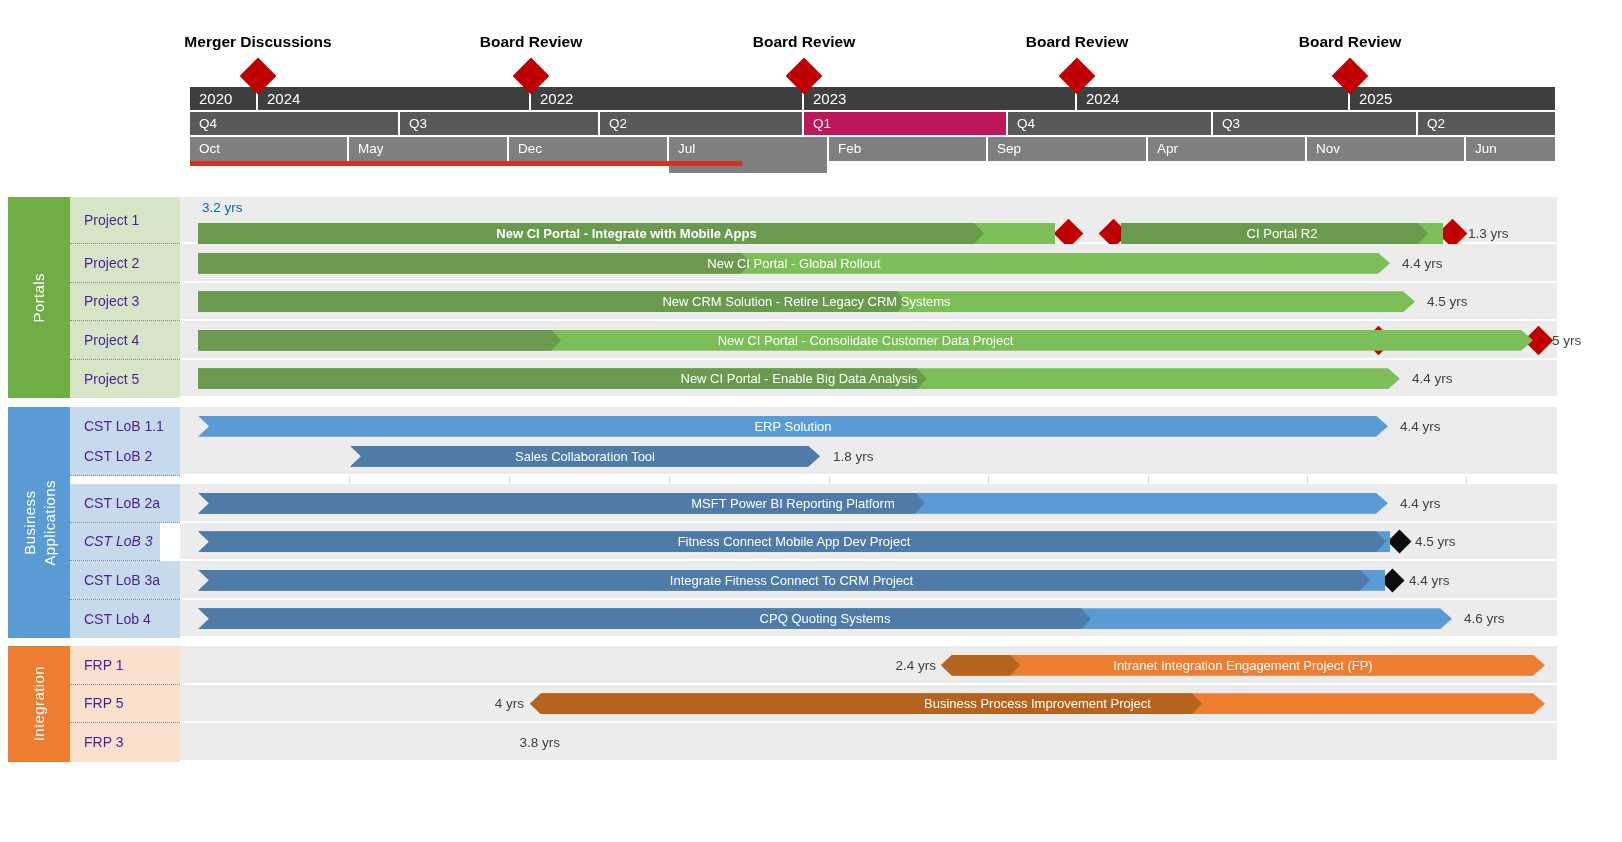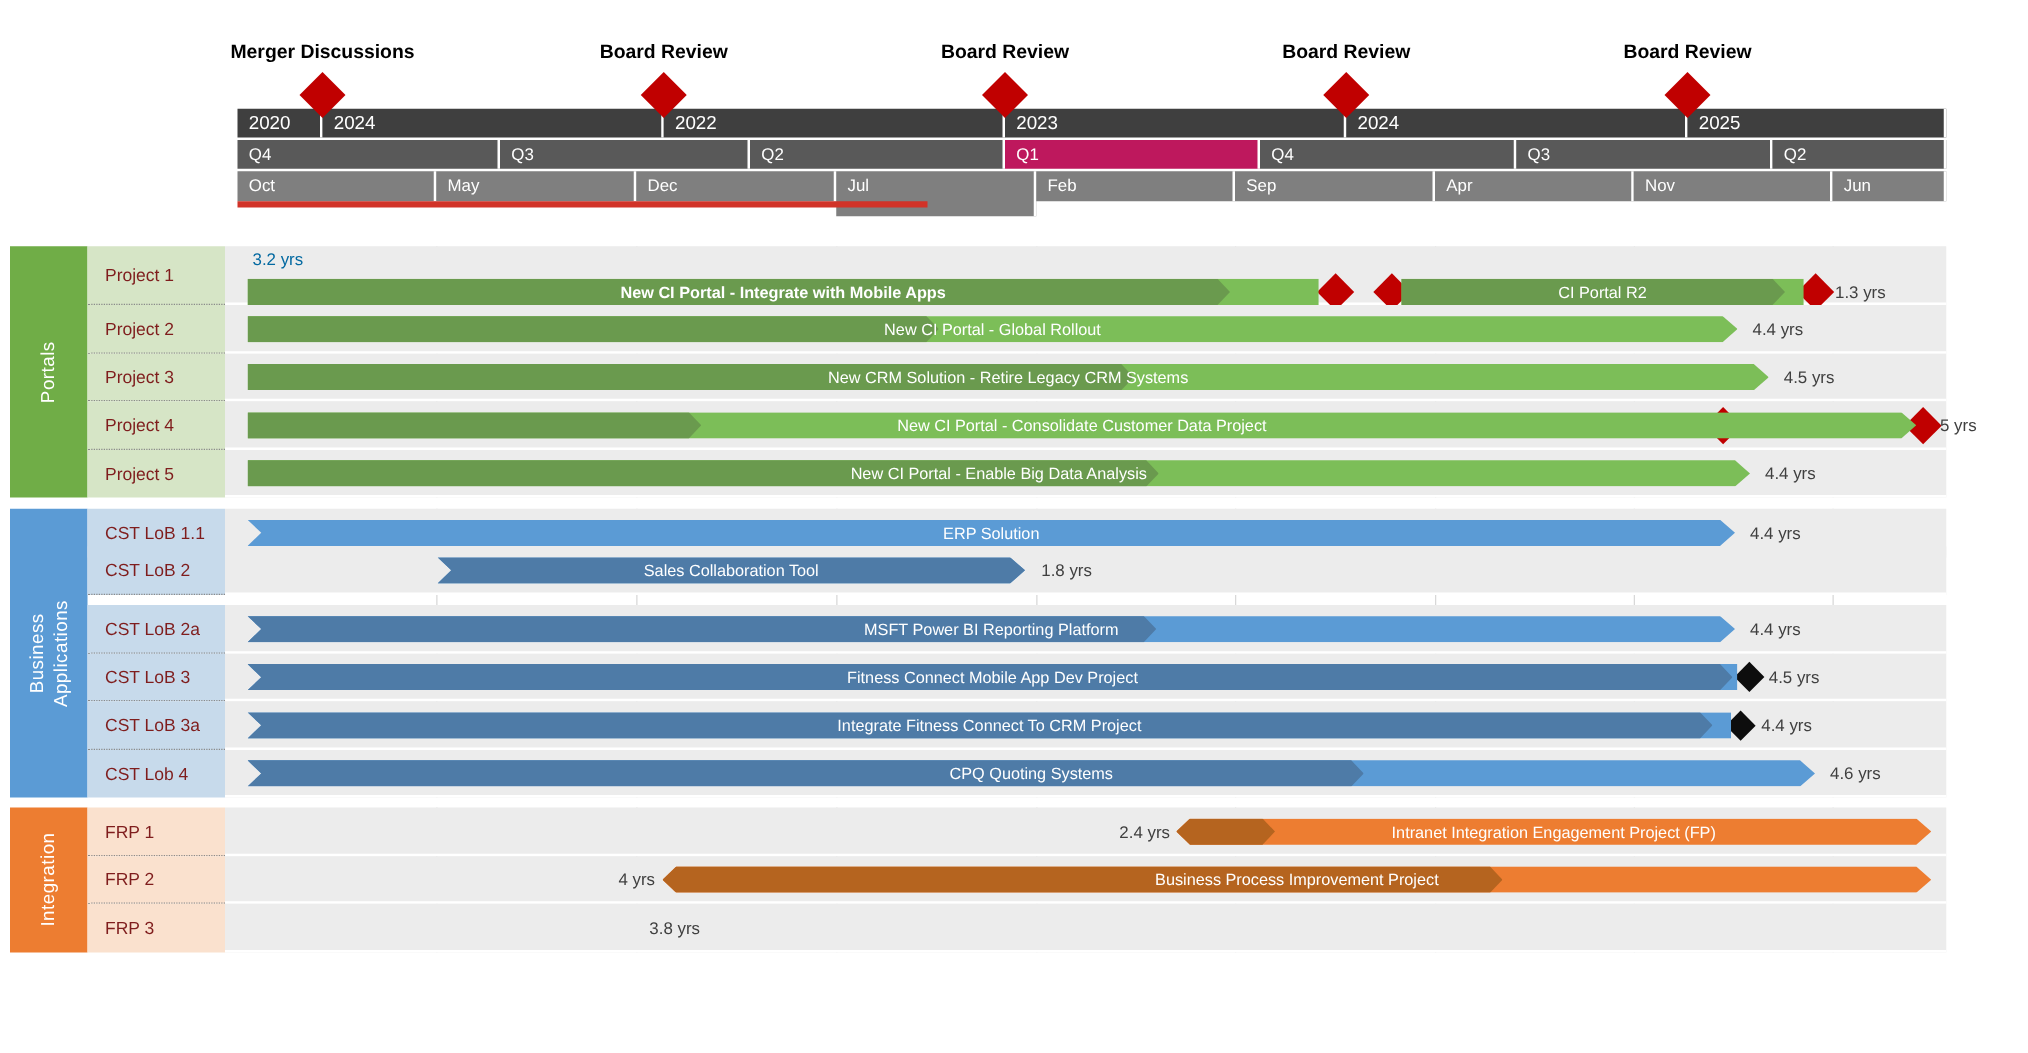--- a/index.html
+++ b/index.html
@@ -3,21 +3,21 @@
 <meta charset="utf-8">
 <style>
   html,body{margin:0;padding:0;background:#fff;}
   .stage{position:relative;width:1622px;height:842px;background:#fff;overflow:hidden;
          font-family:"Liberation Sans",sans-serif;}
   .band-cell{position:absolute;box-sizing:border-box;color:#fff;white-space:nowrap;
              border-right:2px solid #fff;padding-left:9px;overflow:hidden;}
   .ms-label{position:absolute;width:300px;text-align:center;font-weight:bold;color:#000;
             font-size:15.5px;}
   .stripe{position:absolute;box-sizing:border-box;border-bottom:2px solid #fff;}
-  .rowlabel{position:absolute;box-sizing:border-box;color:#7f1d1d;font-size:14px;
+  .rowlabel{position:absolute;box-sizing:border-box;color:#4c1d95;font-size:14px;
             padding-left:14px;display:flex;align-items:center;}
   .lane-side{position:absolute;display:flex;align-items:center;justify-content:center;
              color:#fff;font-size:15px;}
   .lane-side .vtxt{writing-mode:vertical-rl;transform:rotate(180deg);text-align:center;
                    white-space:pre-line;line-height:1.3;letter-spacing:.4px;}
   .gline{position:absolute;width:1px;}
   .row{position:absolute;left:0;width:1622px;}
   .bar{position:absolute;height:21px;}
   .seg{position:absolute;top:0;height:21px;}
   .bartext{position:absolute;left:0;right:0;top:0;bottom:0;display:flex;align-items:center;
@@ -188,21 +188,21 @@
       </div>
       <div class="bar" style="left: 198px; top: 8.75px; width: 1190px; z-index: 2;">
         <div class="seg" style="left: 0px; width: 1190px; background: rgb(91, 155, 213); clip-path: polygon(0% 0%, calc(100% - 12px) 0%, 100% 50%, calc(100% - 12px) 100%, 0% 100%, 11px 50%);"></div>
         <div class="seg" style="left: 0px; width: 727px; background: rgb(78, 123, 167); clip-path: polygon(0% 0%, calc(100% - 10px) 0%, 100% 50%, calc(100% - 10px) 100%, 0% 100%, 11px 50%);"></div>
         <div class="bartext">MSFT Power BI Reporting Platform</div>
       </div>
       <div class="durlab" style="top: 8.75px; left: 1400px;">4.4 yrs</div>
     </div>
     <div class="row" style="top: 522.5px; height: 38.5px; z-index: 2;">
       <div class="stripe" style="left: 180px; width: 1377px; height: 38.5px; background: rgb(236, 236, 236); z-index: 0;"></div>
-      <div class="rowlabel" style="left: 70px; width: 110px; height: 38.5px; background: rgb(199, 218, 235); border-bottom: 1px dotted rgb(138, 138, 138);">
+      <div class="rowlabel" style="left: 70px; width: 90px; height: 38.5px; background: rgb(199, 218, 235); border-bottom: 1px dotted rgb(138, 138, 138); font-style: italic;">
         <span>CST LoB 3</span>
       </div>
       <div class="bar" style="left: 198px; top: 8.75px; width: 1192px; z-index: 2;">
         <div class="seg" style="left: 0px; width: 1192px; background: rgb(91, 155, 213); clip-path: polygon(0% 0%, 100% 0%, 100% 100%, 0% 100%, 11px 50%);"></div>
         <div class="seg" style="left: 0px; width: 1188px; background: rgb(78, 123, 167); clip-path: polygon(0% 0%, calc(100% - 10px) 0%, 100% 50%, calc(100% - 10px) 100%, 0% 100%, 11px 50%);"></div>
         <div class="bartext">Fitness Connect Mobile App Dev Project</div>
       </div>
       <div class="dia" style="left: 1390.5px; top: 10.75px; width: 17px; height: 17px; background: rgb(13, 13, 13); transform: rotate(45deg);"></div>
       <div class="durlab" style="top: 8.75px; left: 1415px;">4.5 yrs</div>
     </div>
@@ -250,21 +250,21 @@
       <div class="durlab" style="top: 8.75px; left: 736px; width: 200px; text-align: right;">2.4 yrs</div>
       <div class="bar" style="left: 941px; top: 8.75px; width: 604px; z-index: 2;">
         <div class="seg" style="left: 0px; width: 604px; background: rgb(237, 125, 49); clip-path: polygon(11px 0%, calc(100% - 12px) 0%, 100% 50%, calc(100% - 12px) 100%, 11px 100%, 0% 50%);"></div>
         <div class="seg" style="left: 0px; width: 79px; background: rgb(181, 100, 31); clip-path: polygon(11px 0%, calc(100% - 10px) 0%, 100% 50%, calc(100% - 10px) 100%, 11px 100%, 0% 50%);"></div>
         <div class="bartext">Intranet Integration Engagement Project (FP)</div>
       </div>
     </div>
     <div class="row" style="top: 684.5px; height: 38.5px; z-index: 2;">
       <div class="stripe" style="left: 180px; width: 1377px; height: 38.5px; background: rgb(236, 236, 236); z-index: 0;"></div>
       <div class="rowlabel" style="left: 70px; width: 110px; height: 38.5px; background: rgb(250, 225, 206); border-bottom: 1px dotted rgb(138, 138, 138);">
-        <span>FRP 2</span>
+        <span>FRP 5</span>
       </div>
       <div class="durlab" style="top: 8.75px; left: 324px; width: 200px; text-align: right;">4 yrs</div>
       <div class="bar" style="left: 530px; top: 8.75px; width: 1015px; z-index: 2;">
         <div class="seg" style="left: 0px; width: 1015px; background: rgb(237, 125, 49); clip-path: polygon(11px 0%, calc(100% - 12px) 0%, 100% 50%, calc(100% - 12px) 100%, 11px 100%, 0% 50%);"></div>
         <div class="seg" style="left: 0px; width: 672px; background: rgb(181, 100, 31); clip-path: polygon(11px 0%, calc(100% - 10px) 0%, 100% 50%, calc(100% - 10px) 100%, 11px 100%, 0% 50%);"></div>
         <div class="bartext">Business Process Improvement Project</div>
       </div>
     </div>
     <div class="row" style="top: 723px; height: 38.5px; z-index: 2;">
       <div class="stripe" style="left: 180px; width: 1377px; height: 38.5px; background: rgb(236, 236, 236); z-index: 0;"></div>

